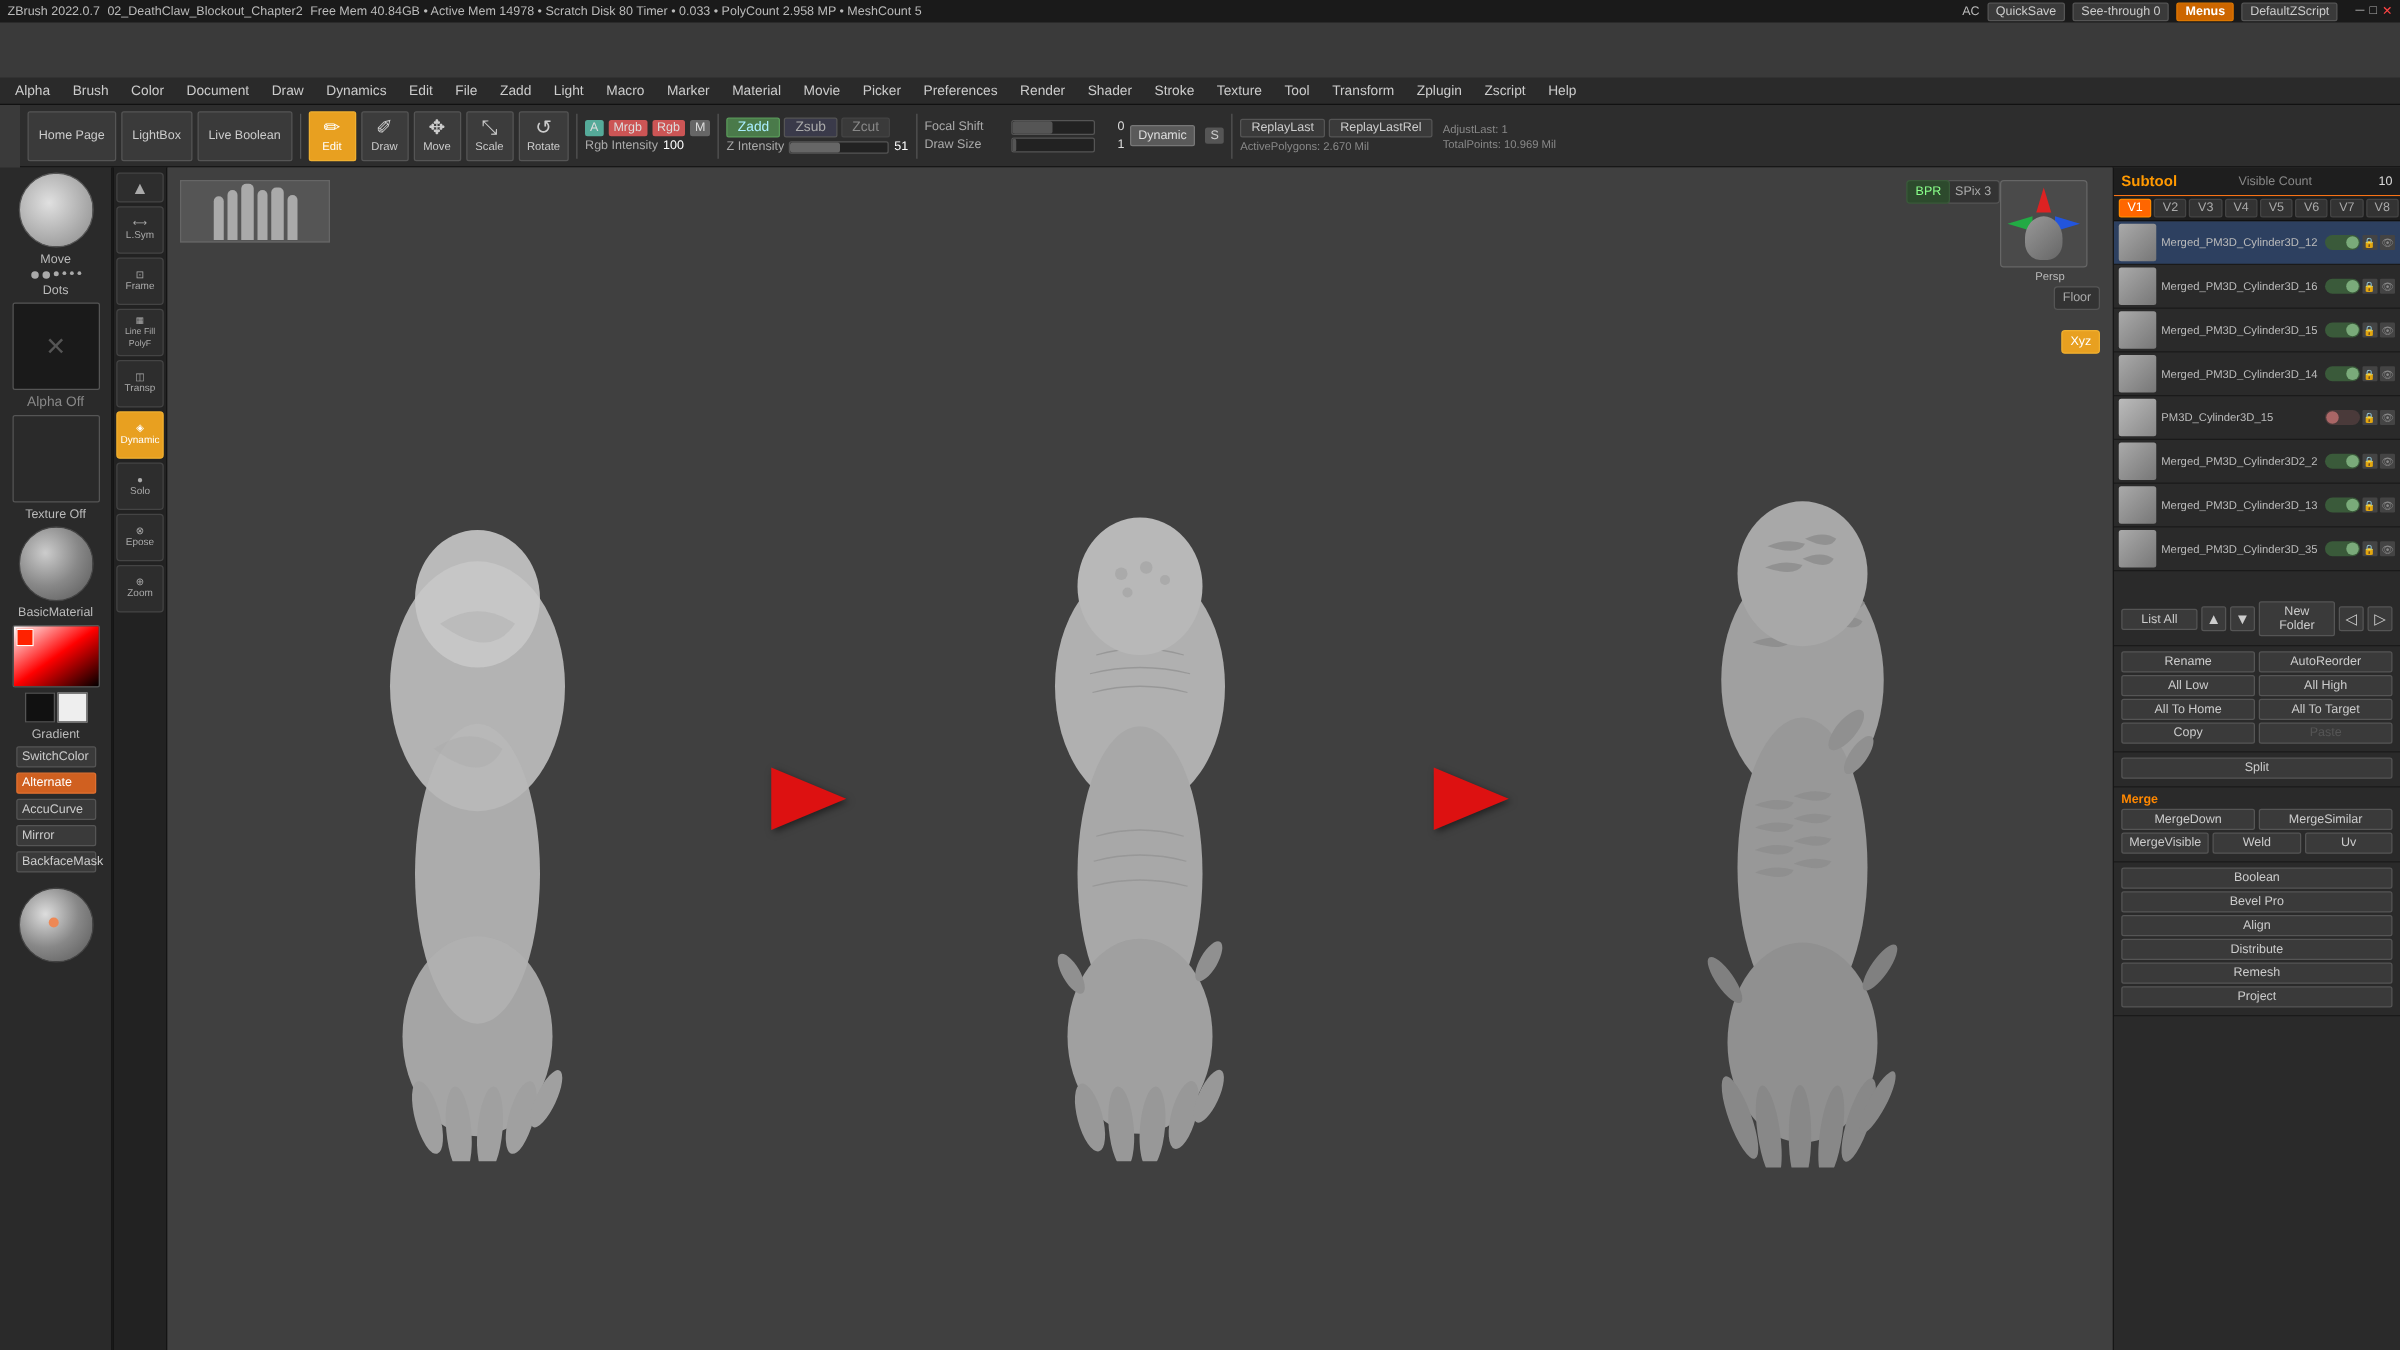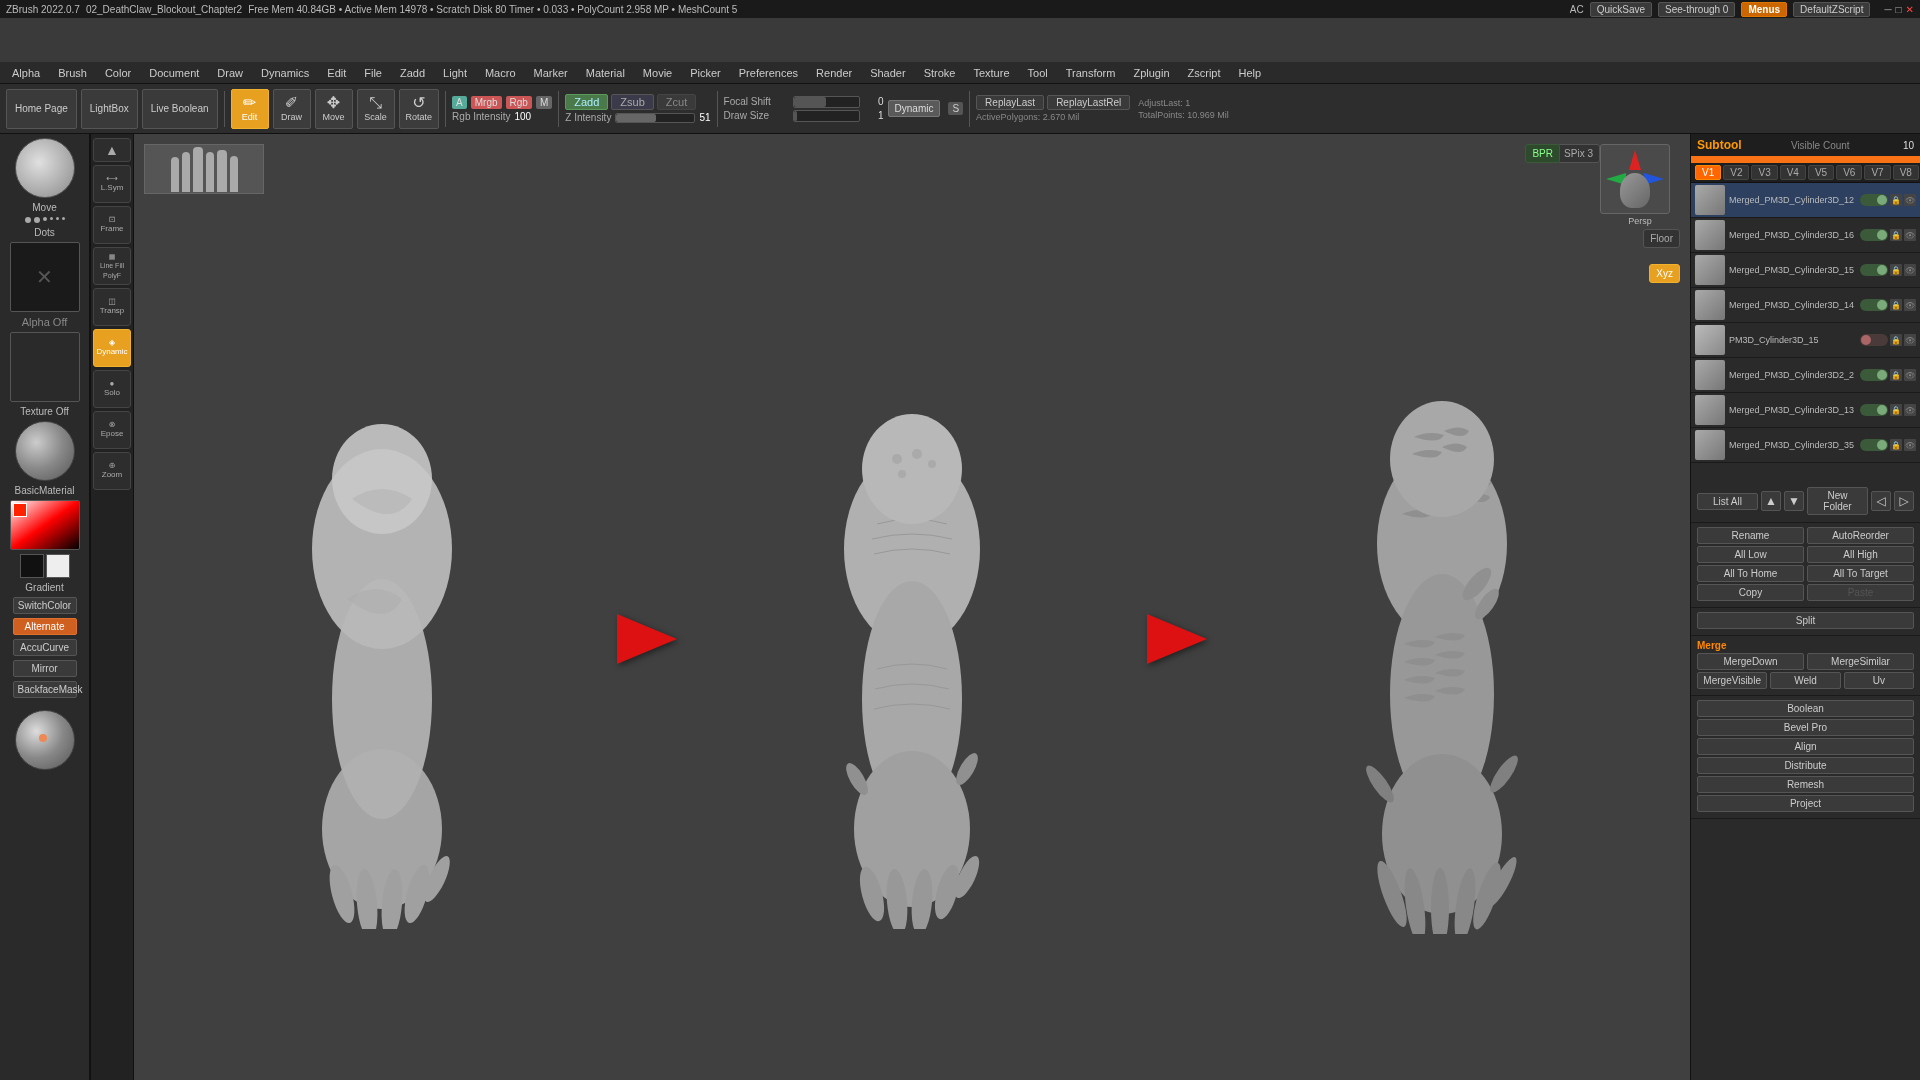--- a/index.html
+++ b/index.html
@@ -48,20 +48,21 @@
 
     
     #toolbar {
       background: #2d2d2d;
       height: 50px;
       display: flex;
       align-items: center;
       padding: 0 6px;
       gap: 4px;
       border-bottom: 1px solid #111;
+      margin-left: 16px;
     }
     .tool-btn {
       background: #3c3c3c;
       border: 1px solid #555;
       color: #ccc;
       padding: 2px 6px;
       font-size: 10px;
       cursor: pointer;
       border-radius: 2px;
       display: flex;
@@ -264,21 +265,20 @@
     }
 
     .left-btn {
       width: 64px;
       background: #3a3a3a;
       border: 1px solid #555;
       color: #ccc;
       font-size: 10px;
       padding: 2px 4px;
       border-radius: 2px;
-      text-align: center;
       cursor: pointer;
     }
     .left-btn.orange { background: #d06020; border-color: #e07030; color: #fff; }
 
     
     #canvas-area {
       flex: 1;
       background: #3d3d3d;
       position: relative;
       overflow: hidden;
@@ -394,21 +394,21 @@
       display: flex;
       flex-direction: column;
       overflow-y: auto;
       font-size: 10px;
     }
 
     
     .subtool-header {
       background: #1e1e1e;
       padding: 4px 6px;
-      border-bottom: 7px solid #f97316;
+      border-bottom: 1px solid #f97316;
       display: flex;
       align-items: center;
       justify-content: space-between;
     }
     .subtool-title {
       color: #ff9900;
       font-size: 12px;
       font-weight: bold;
     }
 

